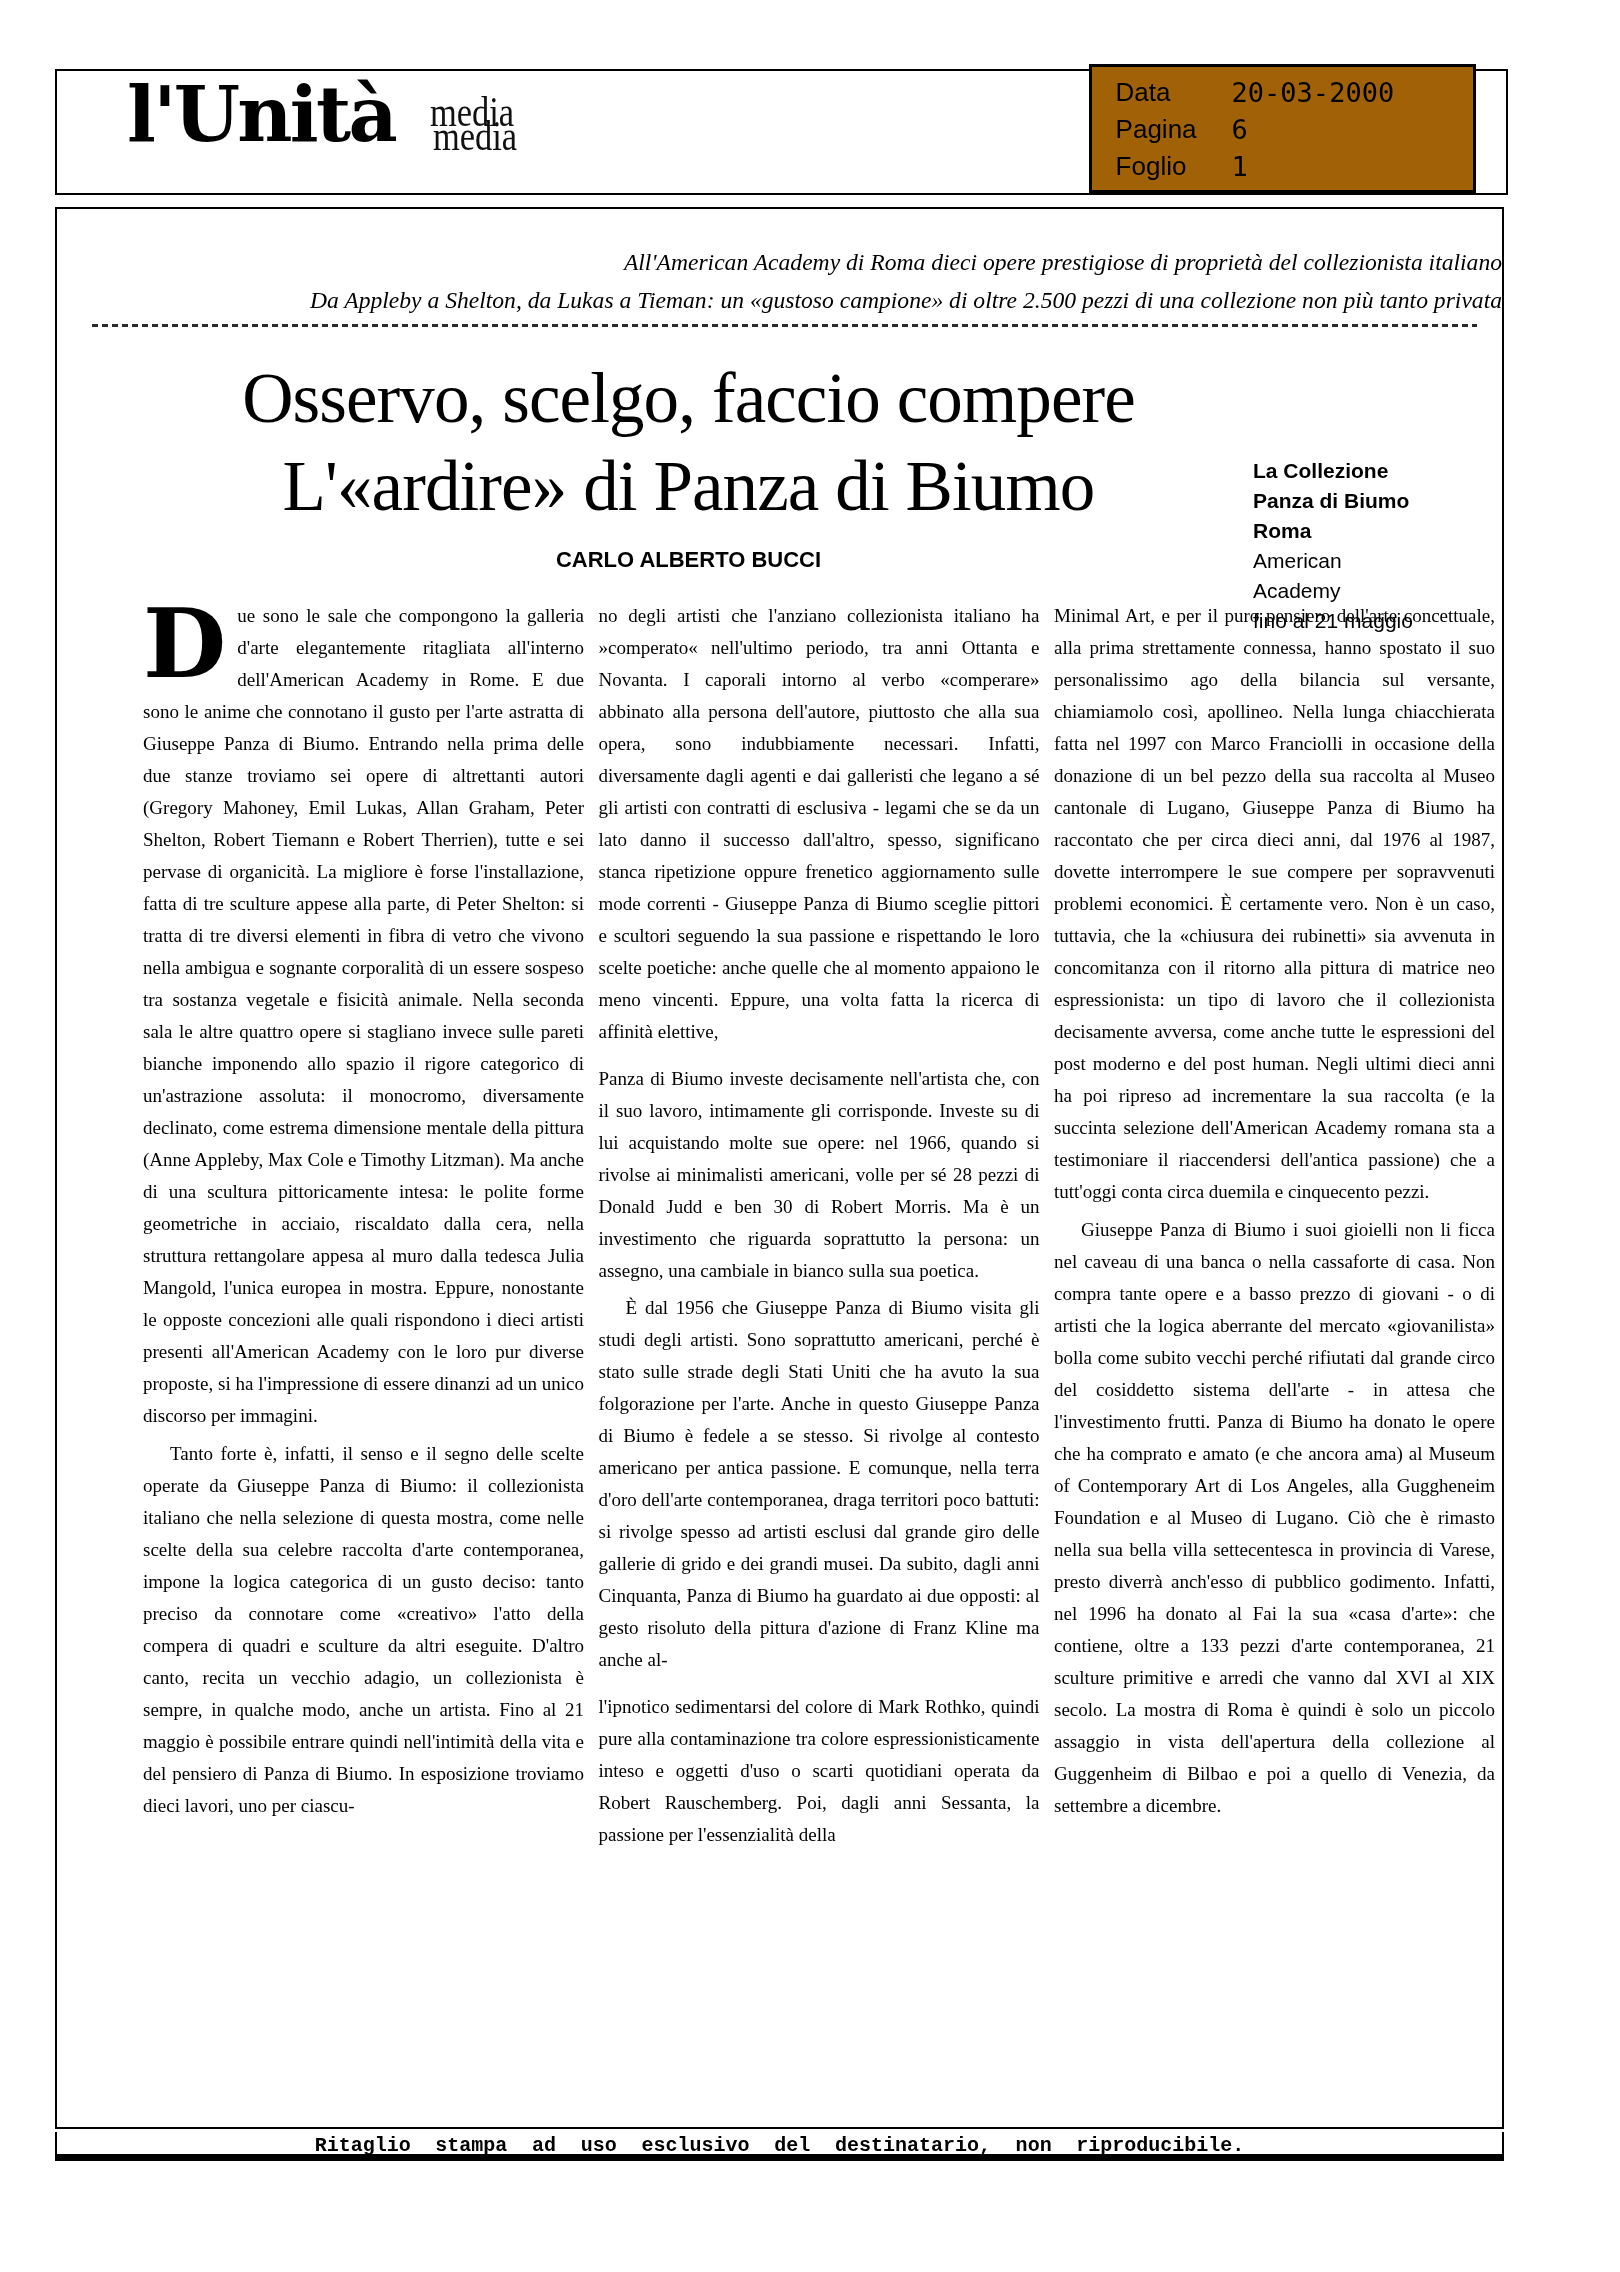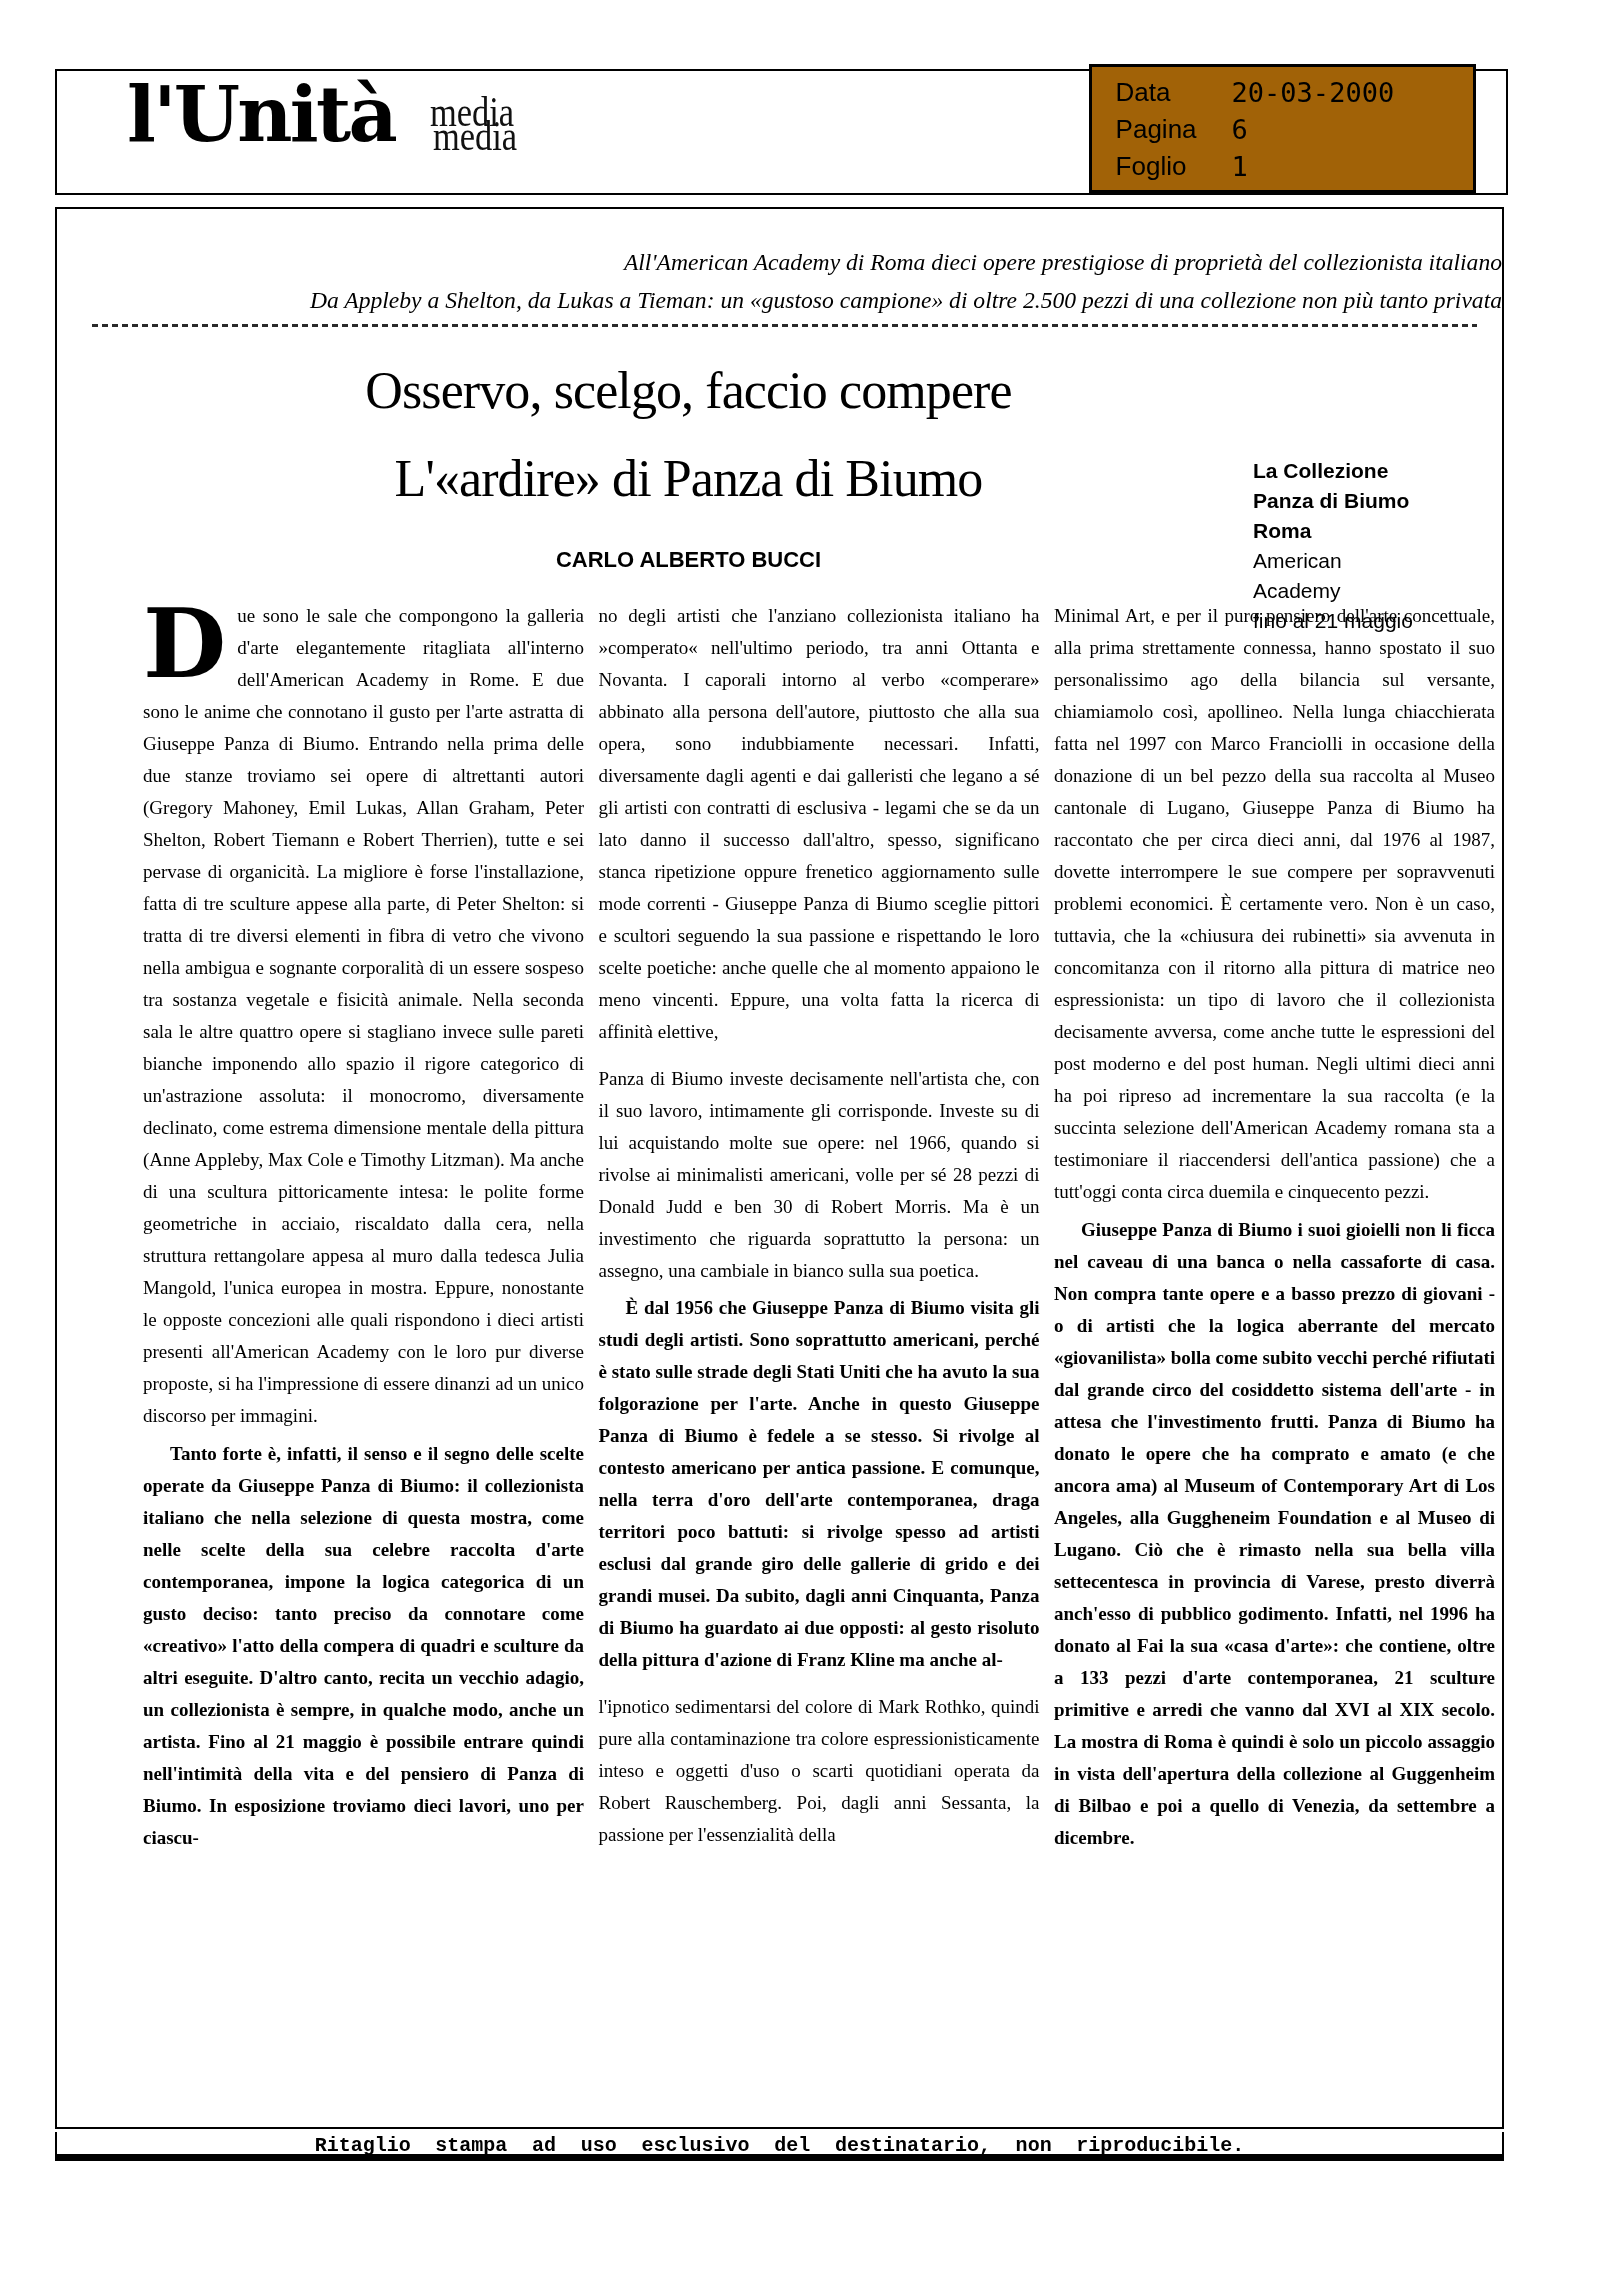--- a/index.html
+++ b/index.html
@@ -50,22 +50,22 @@
     font-style:italic; font-size:23.6px; line-height:27px;
   }
   .sf1 { top:40px; }
   .sf2 { top:78px; }
   .divider {
     position:absolute; left:35px; right:25.5px; top:115px; height:2.7px;
     background:repeating-linear-gradient(90deg,#2a2a2a 0 6.4px, transparent 6.4px 10px);
   }
 
   .headline {
-    position:absolute; left:27px; top:138px; width:1209px; text-align:center;
-    font-size:52px; line-height:88px; letter-spacing:-0.9px;
+    position:absolute; left:27px; top:145px; width:1209px; text-align:center;
+    font-size:71px; line-height:88px; letter-spacing:-0.9px;
   }
 
   .infobox {
     position:absolute; left:1196px; top:225px; width:255px;
     font-family:"Liberation Sans", sans-serif; font-size:21px; line-height:30px;margin-top:22px;
   }
   .infobox .b { font-weight:bold; }
 
   .byline {
     position:absolute; left:27px; top:338px; width:1209px; text-align:center;
@@ -77,21 +77,21 @@
     position:absolute; left:86px; top:391px; width:1353px;
     display:flex; gap:14.5px;
   }
   .col { width:441px; }
   .col p {
     margin:0; font-size:19px; line-height:32px; text-align:justify;
     text-justify:inter-word;
   }
   .col p + p { margin-top:5.5px; }
   .col p.gap { margin-top:14.5px; }
-  .col p.indent { text-indent:27px;font-weight:bold; }
+  .col p.indent { text-indent:27px; }
   .dropcap {
     float:left; font-family:"DejaVu Serif", serif; font-weight:bold;
     font-size:96px; line-height:80px; height:91px; padding:3.6px 11px 0 0;
   }
 
   
   .footerstrip {
     position:absolute; left:55px; top:2132px; width:1449px; height:29px;
     border-left:2.7px solid #000; border-right:2.7px solid #000; border-bottom:7.3px solid #000;
     box-sizing:border-box; background:#fff; text-align:center;

